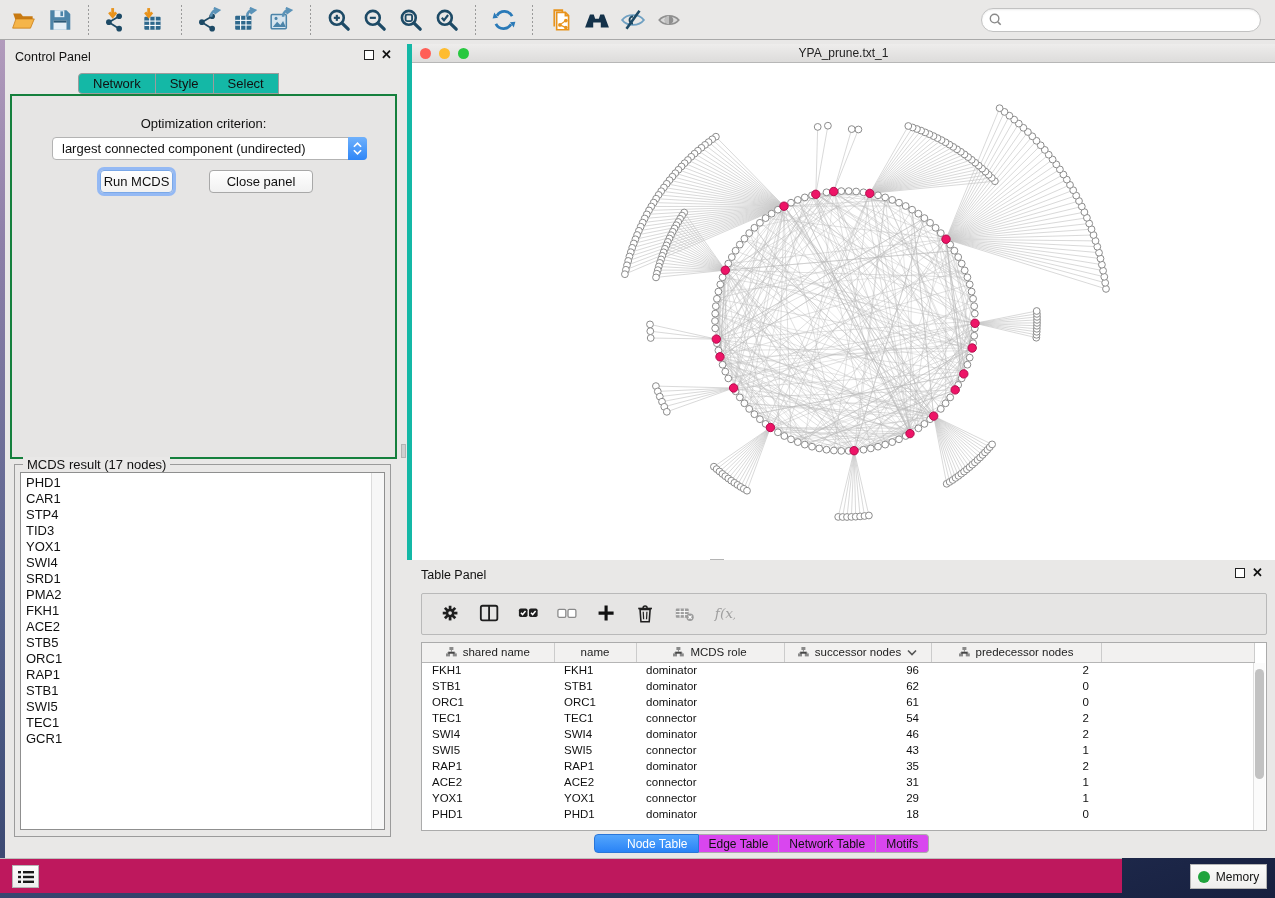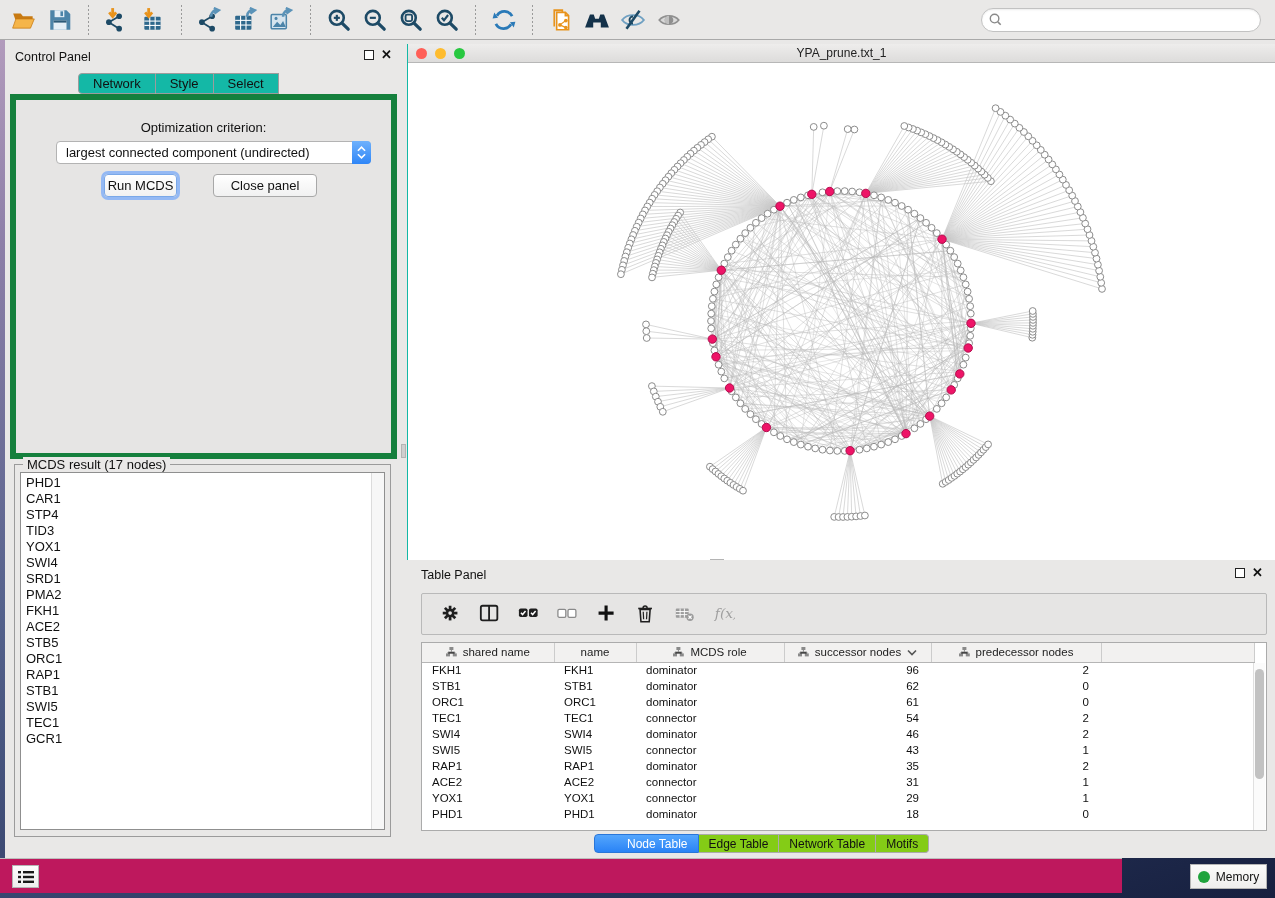--- a/index.html
+++ b/index.html
@@ -37,21 +37,21 @@
   .close-ic { font-size:13px; font-weight:bold; color:#111; line-height:10px; }
 
   #cp-tabs { left:72px; top:29px; display:flex; }
   .cp-tab { height:21px; padding:0 14px; font-size:13px; background:#14b8a6;
     border:1px solid #9c9c9c; border-left:none; display:flex; align-items:center; color:#111; }
   .cp-tab:first-child { border-left:1px solid #9c9c9c; border-radius:4px 0 0 4px; }
   .cp-tab:last-child { border-radius:0 4px 4px 0;margin-top:24px; }
   .cp-tab.active { background:linear-gradient(#55a7fd,#2a83f6); color:#fff; border-color:#2a76d8; }
 
   #cp-body { left:4px; top:50px; width:387px; height:365px; background:#e6e5e4;
-    border:6px solid #15803d; }
+    border:2px solid #15803d; }
   #opt-label { width:100%; top:20px; text-align:center; font-size:13px; color:#111; }
   #criterion { left:40px; top:41px; width:315px; height:23px; background:#fff;
     border:1px solid #b3b3b3; border-radius:4px; display:flex; align-items:center;
     font-size:13px; color:#111; padding-left:9px; }
   #criterion .stepper { margin-left:auto; width:19px; height:23px; margin-right:-1px;
     background:linear-gradient(#6fb1fc,#2f86f7); border-radius:0 4px 4px 0;
     display:flex; flex-direction:column; align-items:center; justify-content:center; gap:1px; }
   .stepper svg { width:9px; height:6px; }
   .cp-btn { height:23px; background:linear-gradient(#ffffff,#f1f1f1); border:1px solid #a8a8a8;
     border-radius:4px; font-size:13px; color:#111; display:flex; align-items:center; justify-content:center; }
@@ -60,21 +60,21 @@
 
   #mcds-field { left:8px; top:420px; width:377px; height:373px; border:1px solid #9b9b9b;
     background:#e9e8e7; }
   #mcds-legend { left:8px; top:-8px; background:#e9e8e7; padding:0 4px; font-size:13px; color:#111; }
   #mcds-list { left:5px; top:7px; width:365px; height:358px; background:#fff;
     border:1px solid #8f8f8f; overflow:hidden; }
   #mcds-items { font-size:13px; line-height:16px; padding:2px 0 0 5px; color:#111; }
   #mcds-scroll { right:0; top:0; width:13px; height:100%; background:#f7f7f7; border-left:1px solid #dcdcdc; }
 
   
-  #net-window { left:407px; top:44px; width:868px; height:516px; border-left:1px solid #14b8a6; }
+  #net-window { left:407px; top:44px; width:868px; height:516px; border-left:5px solid #14b8a6; }
   #net-titlebar { left:0; top:0; width:100%; height:19px;
     background:linear-gradient(#eeedec,#dddcdb); border-bottom:1px solid #b7b7b7;
     display:flex; align-items:center; }
   .tl { width:11px; height:11px; border-radius:50%; margin-left:8px; }
   #net-title { position:absolute; width:100%; text-align:center; font-size:12px; color:#222; }
   #net-canvas { left:0; top:19px; width:868px; height:497px; background:#fff; }
 
   .split-h { background:#cfcfcf; border:1px solid #b4b4b4; }
 
   
@@ -90,21 +90,21 @@
   table { border-collapse:collapse; table-layout:fixed; width:832px; font-size:11.5px; }
   th { height:19px; background:#f2f1f0; border-bottom:1px solid #b5b5b5; border-right:1px solid #cccccc;
     font-weight:normal; color:#222; }
   th .hcell { display:flex; align-items:center; justify-content:center; gap:6px; }
   td { height:16px; border:none; padding:0 10px; color:#111; white-space:nowrap; overflow:hidden; }
   td.num { text-align:right; padding-right:12px; }
   #tbl-scroll { right:1px; top:20px; width:12px; height:167px; background:#fbfbfb; border-left:1px solid #e0e0e0; }
   #tbl-thumb { left:1px; top:6px; width:9px; height:110px; background:#c2c2c2; border-radius:5px; }
 
   #bottom-tabs { left:187px; top:274px; display:flex; }
-  .bt-tab { height:19px; padding:0 10px; font-size:12px; background:#84cc16; color:#111;
+  .bt-tab { height:19px; padding:0 10px; font-size:12px; background:#d946ef; color:#111;
     border:1px solid #ababab; border-left:none; display:flex; align-items:center; }
   .bt-tab:first-child { border-left:1px solid #ababab; border-radius:4px 0 0 4px;padding-left:32px; }
   .bt-tab:last-child { border-radius:0 4px 4px 0; }
   .bt-tab.active { background:linear-gradient(#54a6fd,#2a83f6); color:#fff; border-color:#2a76d8; }
 
   
   #statusbar { left:0; top:858px; width:1122px; height:35px; background:#be185d;
     border-top:1px solid #bdbdbd; }
   #list-btn { left:12px; top:6px; width:27px; height:23px; background:linear-gradient(#fdfdfd,#eeeeee);
     border:1px solid #b5b5b5; display:flex; align-items:center; justify-content:center; }

